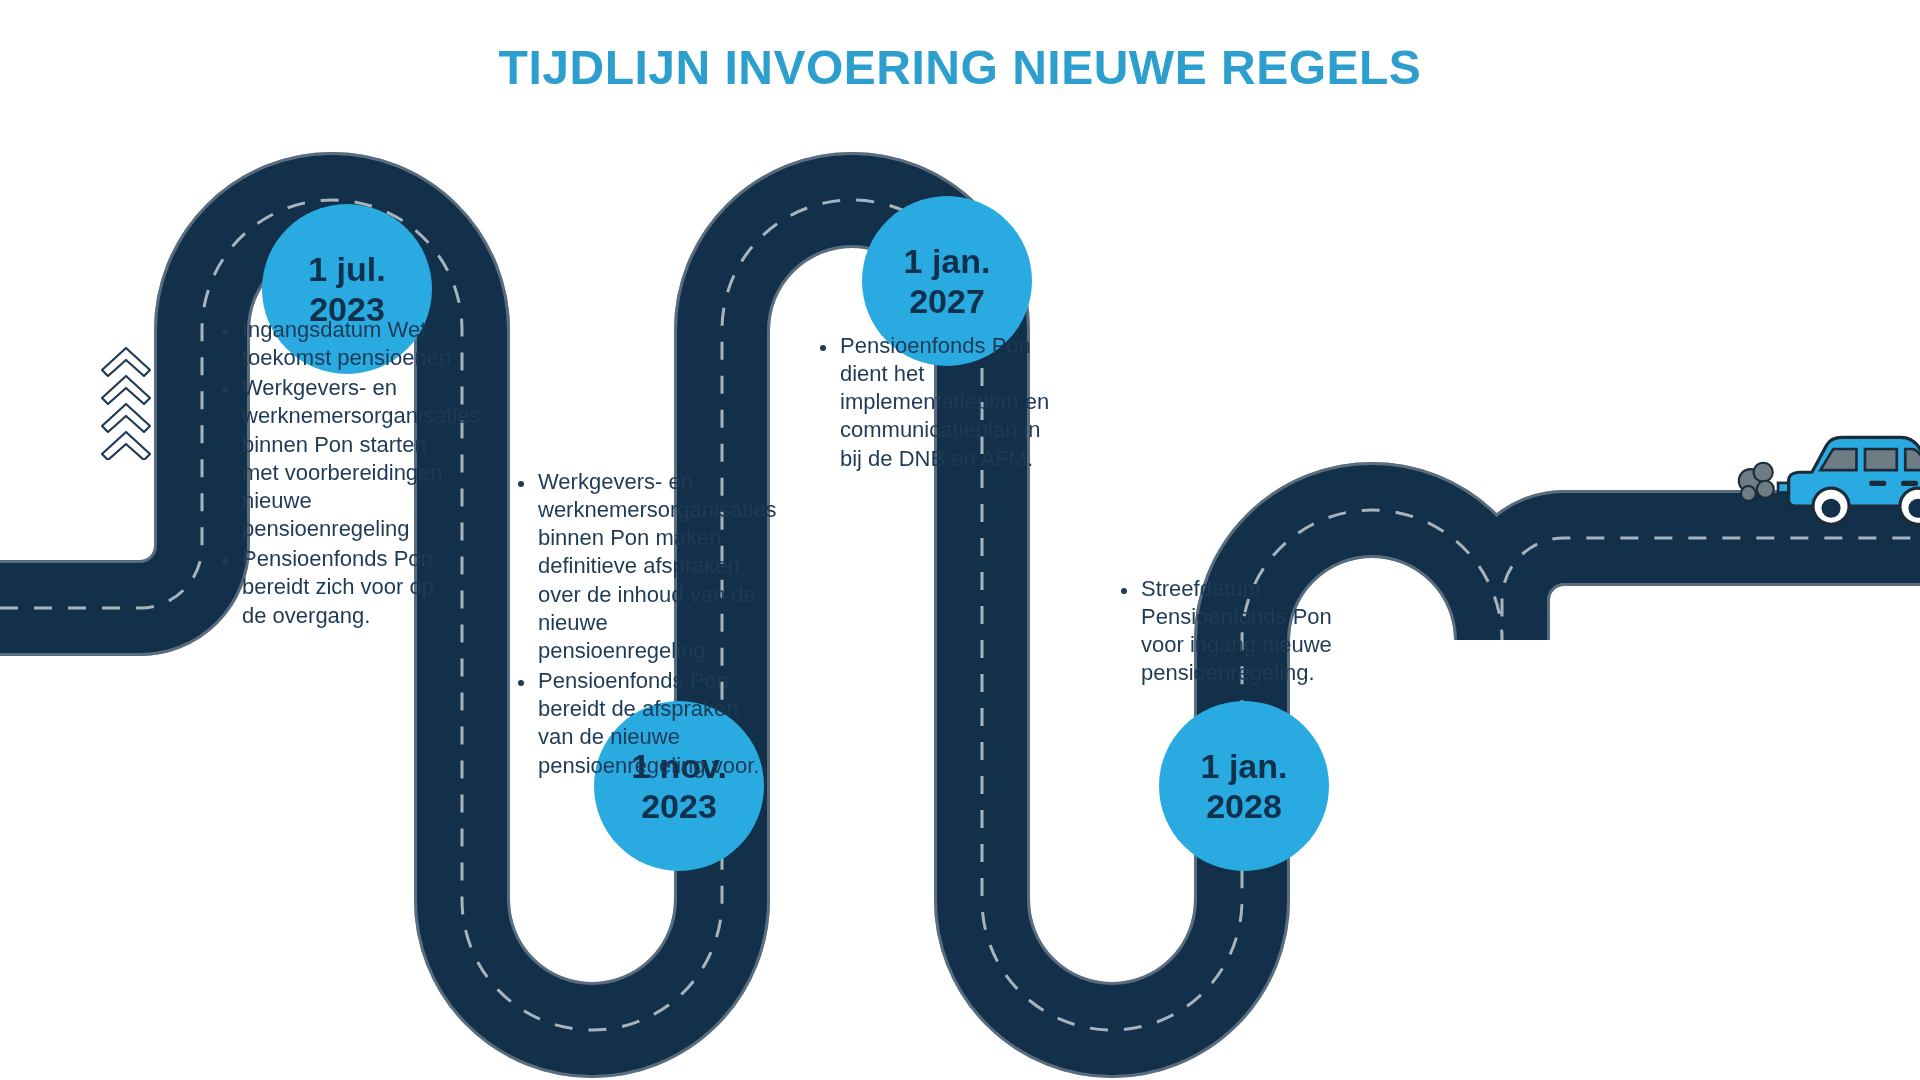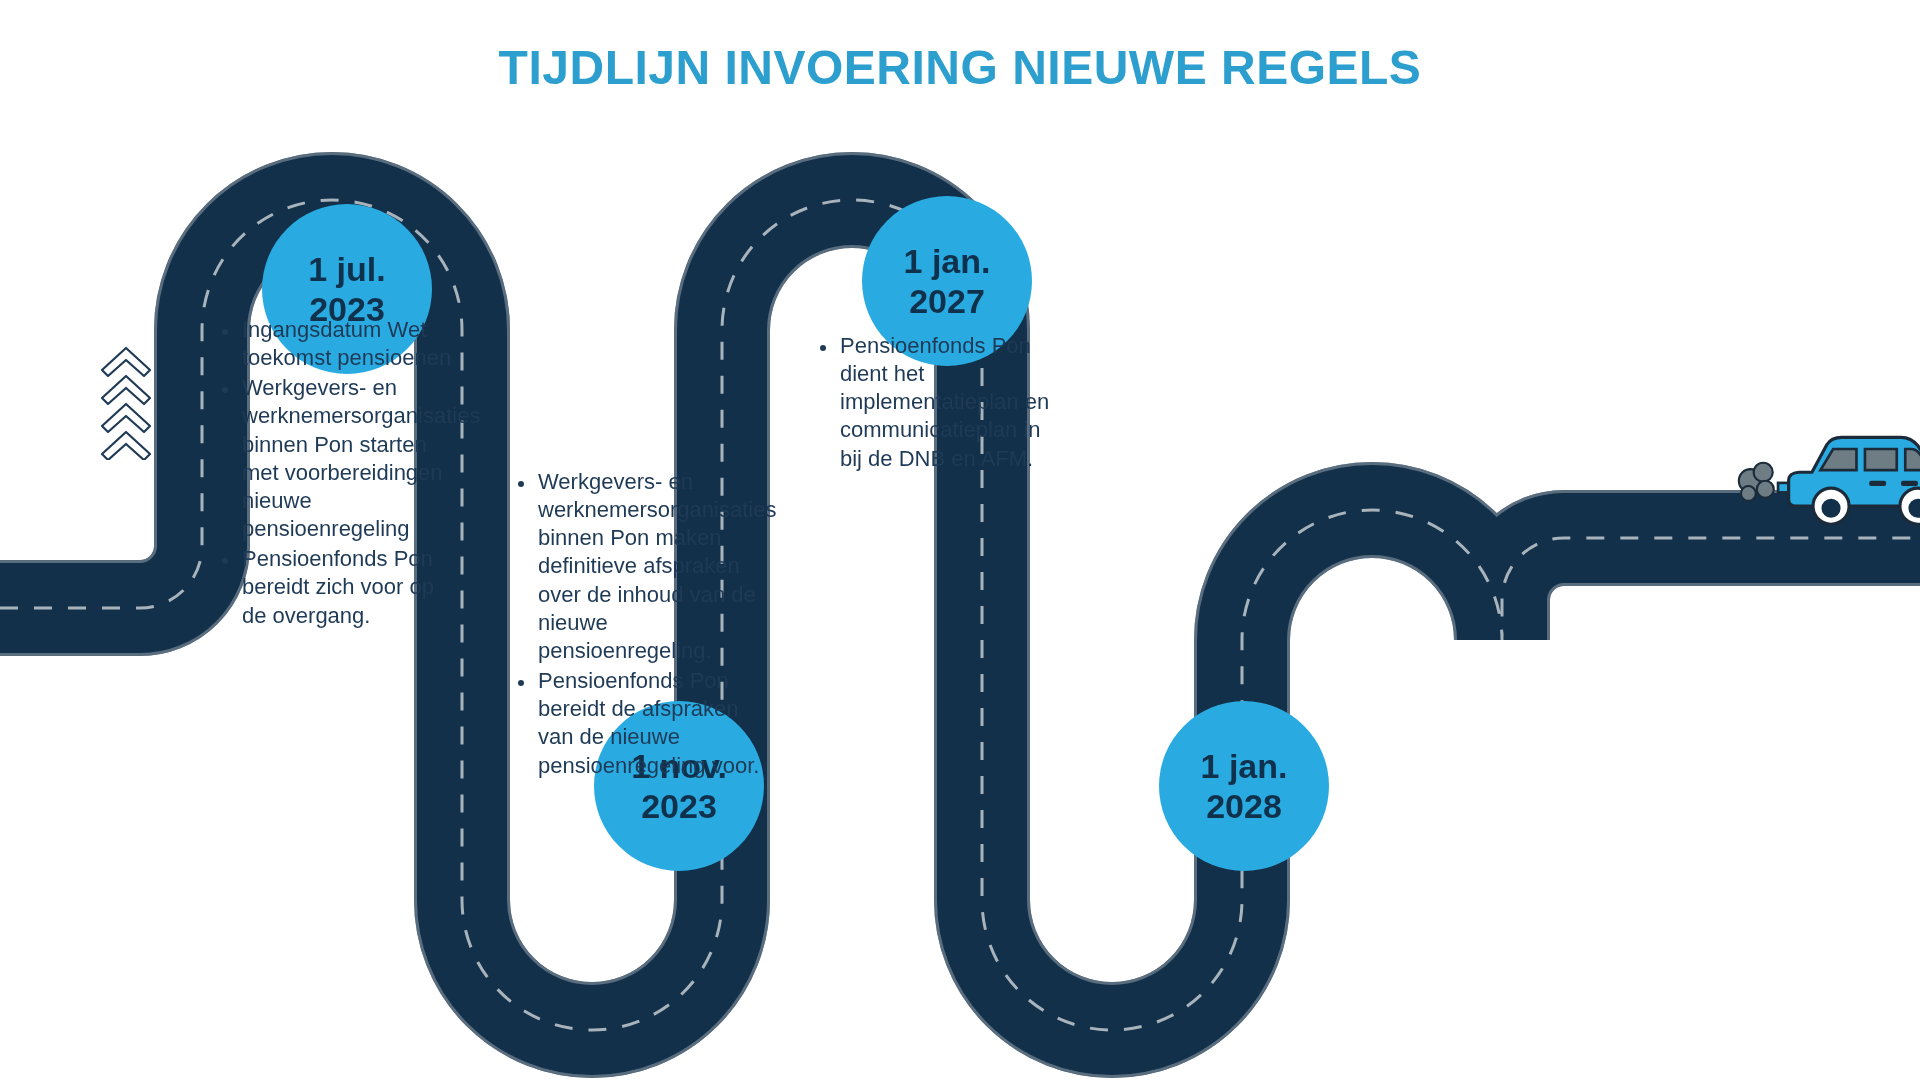--- a/index.html
+++ b/index.html
@@ -271,14 +271,19 @@
       <li>Pensioenfonds Pon bereidt de afspraken van de nieuwe pensioenregeling voor.</li>
     </ul>
   </div>
 
   <div class="textblock" style="left:812px;top:316px;width:256px;margin-top:16px;">
     <ul>
       <li>Pensioenfonds Pon dient het implementatieplan en communicatieplan in bij de DNB en AFM.</li>
     </ul>
   </div>
 
+  <div class="textblock" style="left:1113px;top:575px;width:250px;">
+    <ul>
+      <li>Streefdatum Pensioenfonds Pon voor ingang nieuwe pensioenregeling.</li>
+    </ul>
+  </div>
 
 </div>
 
 </body></html>

